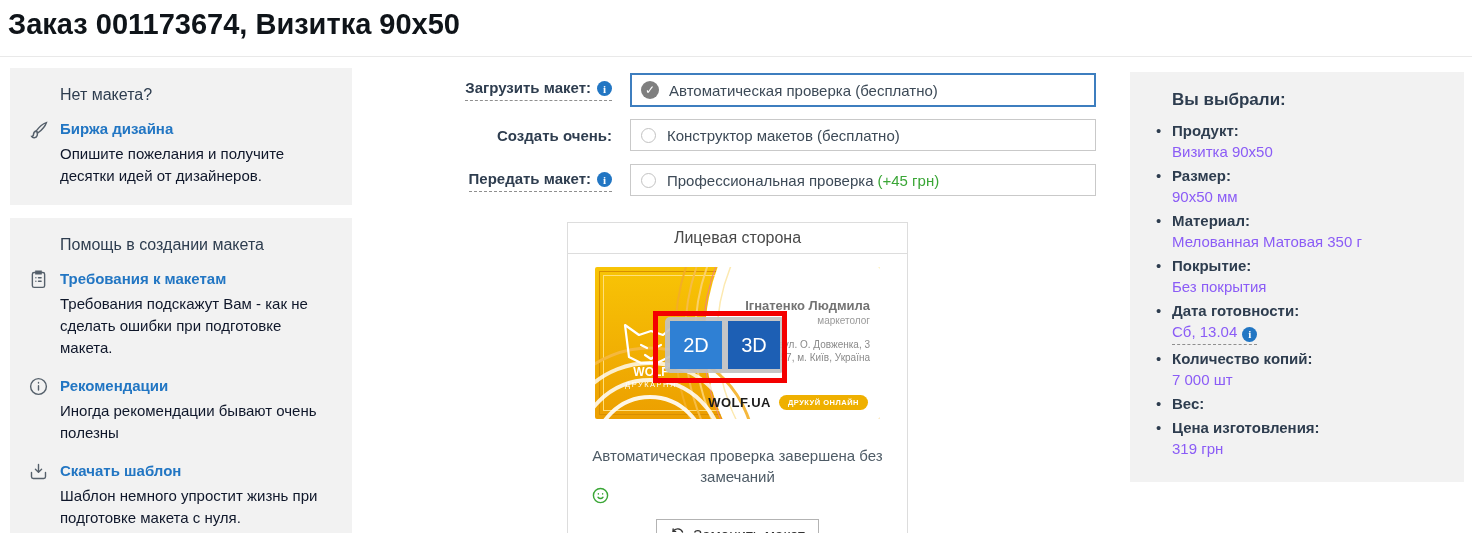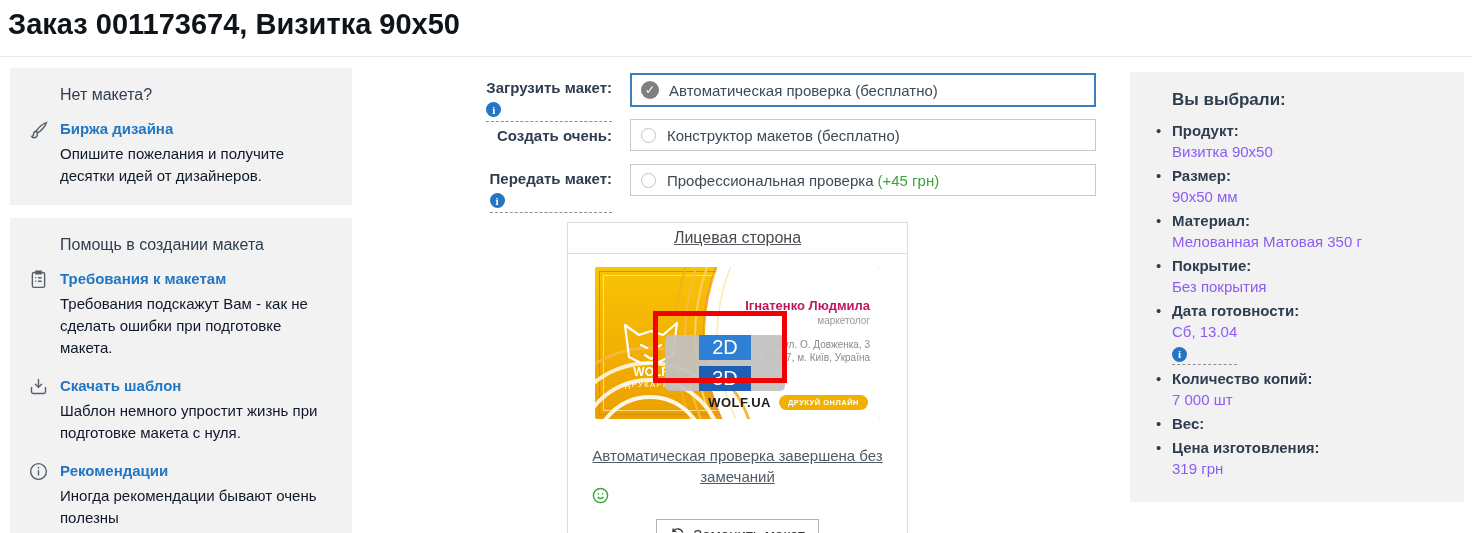--- a/index.html
+++ b/index.html
@@ -16,53 +16,53 @@
   .graybox h3 { font-size:16px; color:#2e3d4f; font-weight:normal; padding-left:32px; margin-bottom:14px; }
   .gb-item { display:flex; margin-bottom:16px; }
   .gb-item:last-child { margin-bottom:0; }
   .gb-icon { flex:0 0 32px; padding-top:1px; color:#55606b; }
   .gb-body { flex:1; font-size:15px; line-height:22px; }
   .gb-link { color:#2276c3; font-weight:bold; font-size:15px; text-decoration:none; display:inline-block; margin-bottom:3px; cursor:pointer; }
   .gb-desc { color:#0f172a; }
 
   
   .opt-label { position:absolute; right:860px; font-size:15px; font-weight:bold; color:#2e3d4f; white-space:nowrap; }
-  .dashed { border-bottom:1px dashed #8f8f8f; padding-bottom:4px; display:inline-flex; align-items:flex-start; gap:6px;flex-direction:column; }
+  .dashed { border-bottom:1px dashed #8f8f8f; padding-bottom:4px; display:inline-flex; align-items:flex-end; gap:6px; }
   .info-icon { display:inline-flex; align-items:center; justify-content:center; width:15px; height:15px;
                border-radius:50%; background:#2276c3; color:#fff; font-size:11px; font-weight:bold;
                font-family:"Liberation Serif", serif; cursor:pointer; }
   .info-icon::before { content:"i"; }
   .opt-box { position:absolute; left:630px; width:466px; height:32px; background:#fff; border:1px solid #c9c9c9;
              display:flex; align-items:center; font-size:15px; color:#3d4a57; cursor:pointer; }
   .opt-box.selected { border:2px solid #3d7ebf; height:34px; }
   .check-circle { width:18px; height:18px; border-radius:50%; background:#7f7f7f; color:#fff; font-size:12px;
                   display:flex; align-items:center; justify-content:center; margin:0 10px 0 9px; flex:0 0 18px; }
   .check-circle::before { content:"✓"; }
   .radio-circle { width:15px; height:15px; border-radius:50%; border:1px solid #c2c2c2; background:#fff;
                   margin:0 11px 0 10px; flex:0 0 15px; }
   .price-green { color:#3aa636; margin-left:4px; }
 
   
   .preview-panel { position:absolute; left:567px; top:222px; width:341px; height:311px;
-                   border:1px solid #ddd; border-bottom:none; background:#fff;text-decoration:underline; }
+                   border:1px solid #ddd; border-bottom:none; background:#fff; }
   .preview-header { height:31px; border-bottom:1px solid #ddd; display:flex; align-items:center; justify-content:center;
                     font-size:16px; color:#4a4a4a; }
   .card-wrap { position:relative; width:285px; height:152px; margin:13px auto 0; }
   .card-svg { position:absolute; inset:0; }
   .card-text { position:absolute; font-size:10px; color:#8a8a8a; right:10px; text-align:right; white-space:nowrap; }
-  .card-name { top:31px; font-size:13px; font-weight:bold; color:#be185d; }
+  .card-name { top:31px; font-size:13px; font-weight:bold; color:#737373; }
   .card-role { top:48px; color:#9a9a9a; }
   .card-addr1 { top:72px; }
   .card-addr2 { top:85px; }
   .card-bottom { position:absolute; right:12px; bottom:9px; display:flex; align-items:center; gap:8px; }
   .card-brand { font-size:13px; font-weight:bold; color:#1c1c1c; letter-spacing:.5px; }
   .card-badge { background:#efb000; color:#fff; font-size:7.5px; font-weight:bold; padding:3px 9px;
                 border-radius:8px; letter-spacing:.5px; white-space:nowrap; }
-  .view-toggle { position:absolute; left:70px; top:68px; width:120px; height:56px; background:rgba(193,193,193,.92);
-                 border-radius:5px; display:flex; align-items:center; justify-content:center; gap:6px;flex-direction:column; }
+  .view-toggle { position:absolute; left:70px; top:50px; width:120px; height:56px; background:rgba(193,193,193,.92);
+                 border-radius:5px; display:flex; align-items:center; justify-content:center; gap:6px; }
   .view-btn { width:52px; height:48px; display:flex; align-items:center; justify-content:center;
               color:#fff; font-size:20px; cursor:pointer; }
   .view-btn.v2d { background:#2f80d4; }
   .view-btn.v3d { background:#1d5fb4; }
   .annotation-rect { position:absolute; left:58px; top:44px; width:134px; height:72px; border:5px solid #f40000; }
 
   .status-line { margin:26px auto 0; width:300px; text-align:center; font-size:15px; line-height:21px; color:#4e5b66; }
   .smiley { vertical-align:-4px; margin-left:4px; }
   .replace-btn { margin:15px auto 0; display:flex; align-items:center; gap:8px; width:max-content;
                  border:1px solid #b3b3b3; background:#fff; padding:6px 13px; font-size:15px; color:#333; cursor:pointer;
@@ -116,41 +116,41 @@
         </svg>
       </div>
       <div class="gb-body">
         <a class="gb-link">Требования к макетам</a>
         <div class="gb-desc">Требования подскажут Вам - как не сделать ошибки при подготовке макета.</div>
       </div>
     </div>
 
     <div class="gb-item">
       <div class="gb-icon">
+        <svg width="21" height="21" viewBox="0 0 24 24" fill="none" stroke="currentColor" stroke-width="1.6" stroke-linecap="round">
+          <circle cx="12" cy="12" r="9"></circle>
+          <path d="M12 11v5M12 7.5v.5"></path>
+        </svg>
+      </div>
+      <div class="gb-body">
+        <a class="gb-link">Рекомендации</a>
+        <div class="gb-desc">Иногда рекомендации бывают очень полезны</div>
+      </div>
+    </div>
+
+    <div class="gb-item">
+      <div class="gb-icon">
         <svg width="21" height="21" viewBox="0 0 24 24" fill="none" stroke="currentColor" stroke-width="1.6" stroke-linecap="round" stroke-linejoin="round">
           <path d="M12 4v9M8.5 9.5 12 13l3.5-3.5"></path>
           <path d="M4 13v5a2 2 0 0 0 2 2h12a2 2 0 0 0 2-2v-5"></path>
         </svg>
       </div>
       <div class="gb-body">
         <a class="gb-link">Скачать шаблон</a>
         <div class="gb-desc">Шаблон немного упростит жизнь при подготовке макета с нуля.</div>
-      </div>
-    </div>
-
-    <div class="gb-item">
-      <div class="gb-icon">
-        <svg width="21" height="21" viewBox="0 0 24 24" fill="none" stroke="currentColor" stroke-width="1.6" stroke-linecap="round">
-          <circle cx="12" cy="12" r="9"></circle>
-          <path d="M12 11v5M12 7.5v.5"></path>
-        </svg>
-      </div>
-      <div class="gb-body">
-        <a class="gb-link">Рекомендации</a>
-        <div class="gb-desc">Иногда рекомендации бывают очень полезны</div>
       </div>
     </div>
   </div>
 
   <div class="opt-label" style="top:79px;">
     <span class="dashed">
       <span>Загрузить макет:</span>
       <span class="info-icon"></span>
     </span>
   </div>

